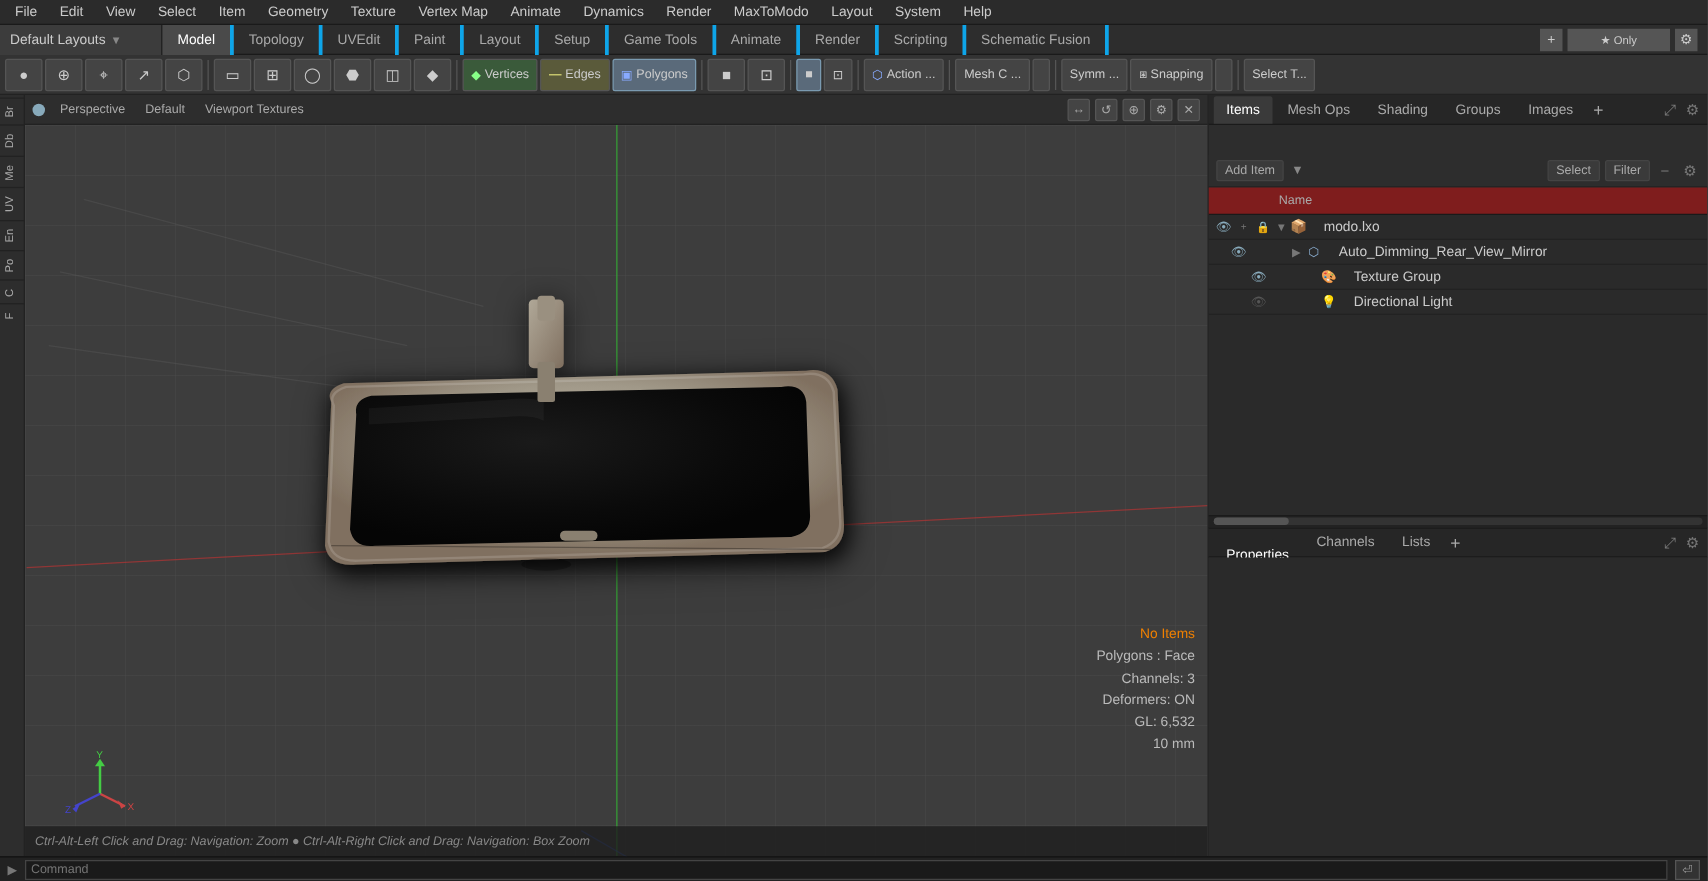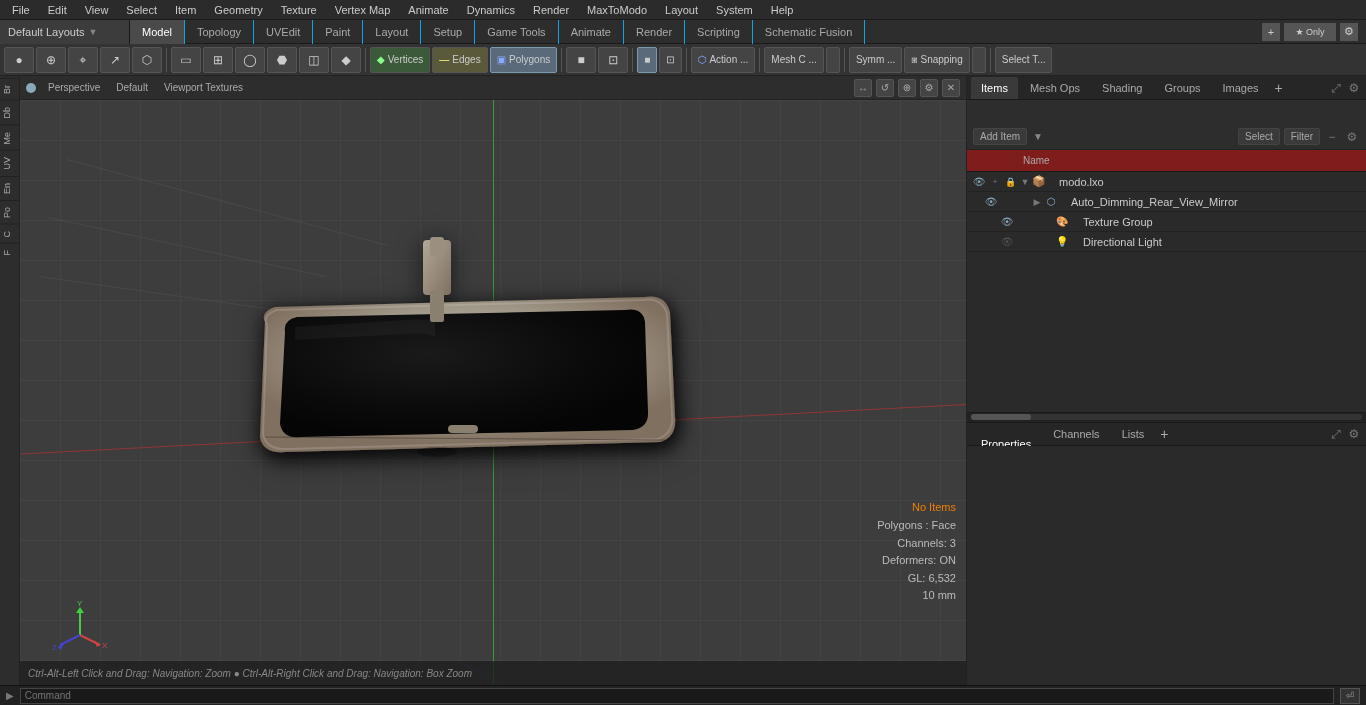--- a/index.html
+++ b/index.html
@@ -6,21 +6,21 @@
     body { width: 1366px; height: 705px; background: #3a3a3a; font-family: 'Segoe UI', Arial, sans-serif; font-size: 11px; color: #ccc; overflow: hidden; }
 
     
     #menu-bar { display: flex; align-items: center; height: 20px; background: #2b2b2b; border-bottom: 1px solid #1a1a1a; padding: 0 4px; gap: 2px; }
     .menu-item { padding: 0 8px; height: 20px; line-height: 20px; color: #ccc; cursor: pointer; font-size: 11px; }
 
     
     #layout-bar { display: flex; align-items: center; height: 24px; background: #2d2d2d; border-bottom: 1px solid #1a1a1a; }
     #layout-dropdown { display: flex; align-items: center; padding: 0 8px; height: 24px; background: #3c3c3c; border-right: 1px solid #1a1a1a; color: #ccc; font-size: 11px; gap: 4px; cursor: pointer; min-width: 130px; }
     #layout-tabs { display: flex; flex: 1; align-items: stretch; height: 24px; }
-    .layout-tab { padding: 0 12px; height: 36px; line-height: 24px; color: #aaa; font-size: 11px; cursor: pointer; border-right: 1px solid #0ea5e9; }
+    .layout-tab { padding: 0 12px; height: 36px; line-height: 24px; color: #aaa; font-size: 11px; cursor: pointer; border-right: 3px solid #0ea5e9; }
     .layout-tab.active { background: #4a4a4a; color: #fff; }
     #layout-bar-right { display: flex; align-items: center; gap: 4px; padding: 0 8px; }
     .layout-btn { width: 18px; height: 18px; background: #555; border: none; color: #ccc; font-size: 11px; cursor: pointer; display: flex; align-items: center; justify-content: center; }
 
     
     #toolbar { display: flex; align-items: center; height: 32px; background: #333; border-bottom: 1px solid #222; padding: 0 4px; gap: 2px; }
     .toolbar-btn { height: 26px; padding: 0 6px; background: #444; border: 1px solid #555; color: #ccc; font-size: 10px; cursor: pointer; display: flex; align-items: center; gap: 3px; white-space: nowrap; border-radius: 2px; }
     .toolbar-btn.active { background: #5a6a7a; border-color: #7a9ab0; }
     .toolbar-sep { width: 1px; height: 24px; background: #555; margin: 0 2px; }
     .toolbar-icon { width: 16px; height: 16px; display: flex; align-items: center; justify-content: center; font-size: 12px; }
@@ -157,21 +157,21 @@
       <div class="layout-tab">Layout</div>
       <div class="layout-tab">Setup</div>
       <div class="layout-tab">Game Tools</div>
       <div class="layout-tab">Animate</div>
       <div class="layout-tab">Render</div>
       <div class="layout-tab">Scripting</div>
       <div class="layout-tab">Schematic Fusion</div>
     </div>
     <div id="layout-bar-right">
       <button class="layout-btn">+</button>
-      <button class="layout-btn" style="width:52px;font-size:9px;">★ Only</button>
+      <button class="layout-btn" style="width:82px;font-size:9px;">★ Only</button>
       <button class="layout-btn">⚙</button>
     </div>
   </div>
 
   <div id="toolbar">
 
     <button class="toolbar-btn">
       <span class="toolbar-icon">●</span>
     </button>
     <button class="toolbar-btn">

